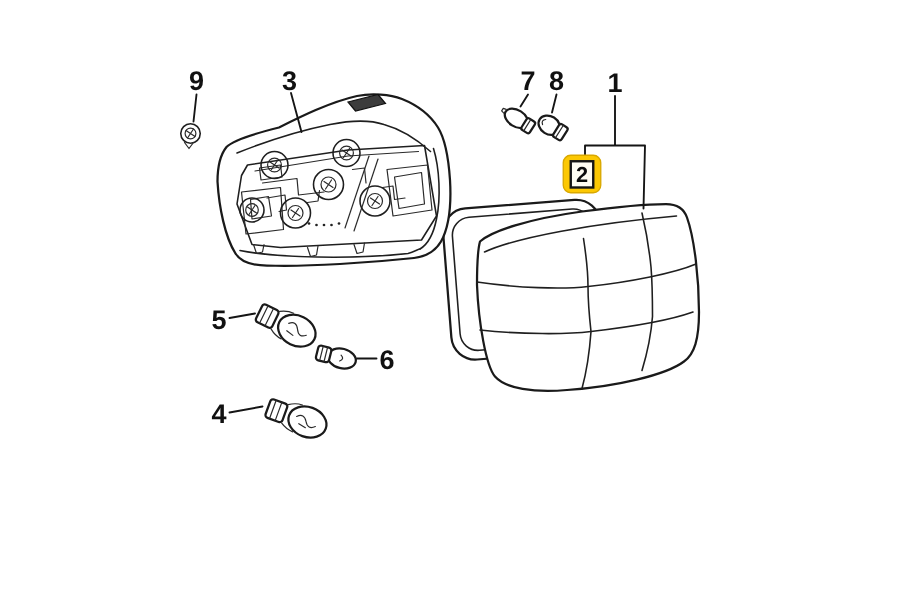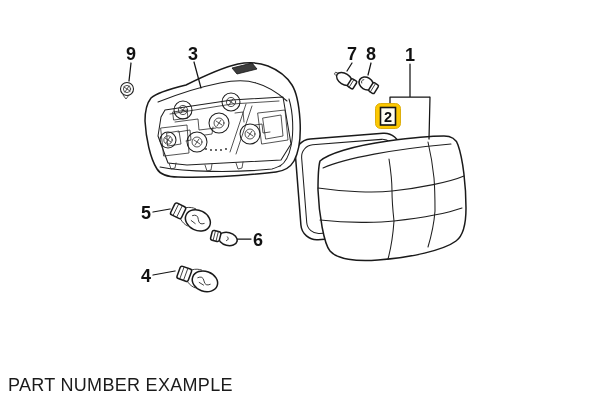--- a/index.html
+++ b/index.html
@@ -181,14 +181,13 @@
   <text class="callout" x="258" y="246">6</text>
   <text class="callout" x="146" y="282">4</text>
 
   <g>
     <rect x="375.5" y="103.5" width="25" height="25" rx="5" stroke="#d9a800" stroke-width=".9" fill="#fcc803"></rect>
     <rect x="380.5" y="107.5" width="15" height="17.5" fill="#fffdf2" stroke="#161616" stroke-width="1.6"></rect>
     <text class="badge-num" x="388" y="121.5">2</text>
   </g>
 </svg>
 
-<div class="caption">PART NUMBER EXAMPLE</div>
 </div>
 
 </body></html>

